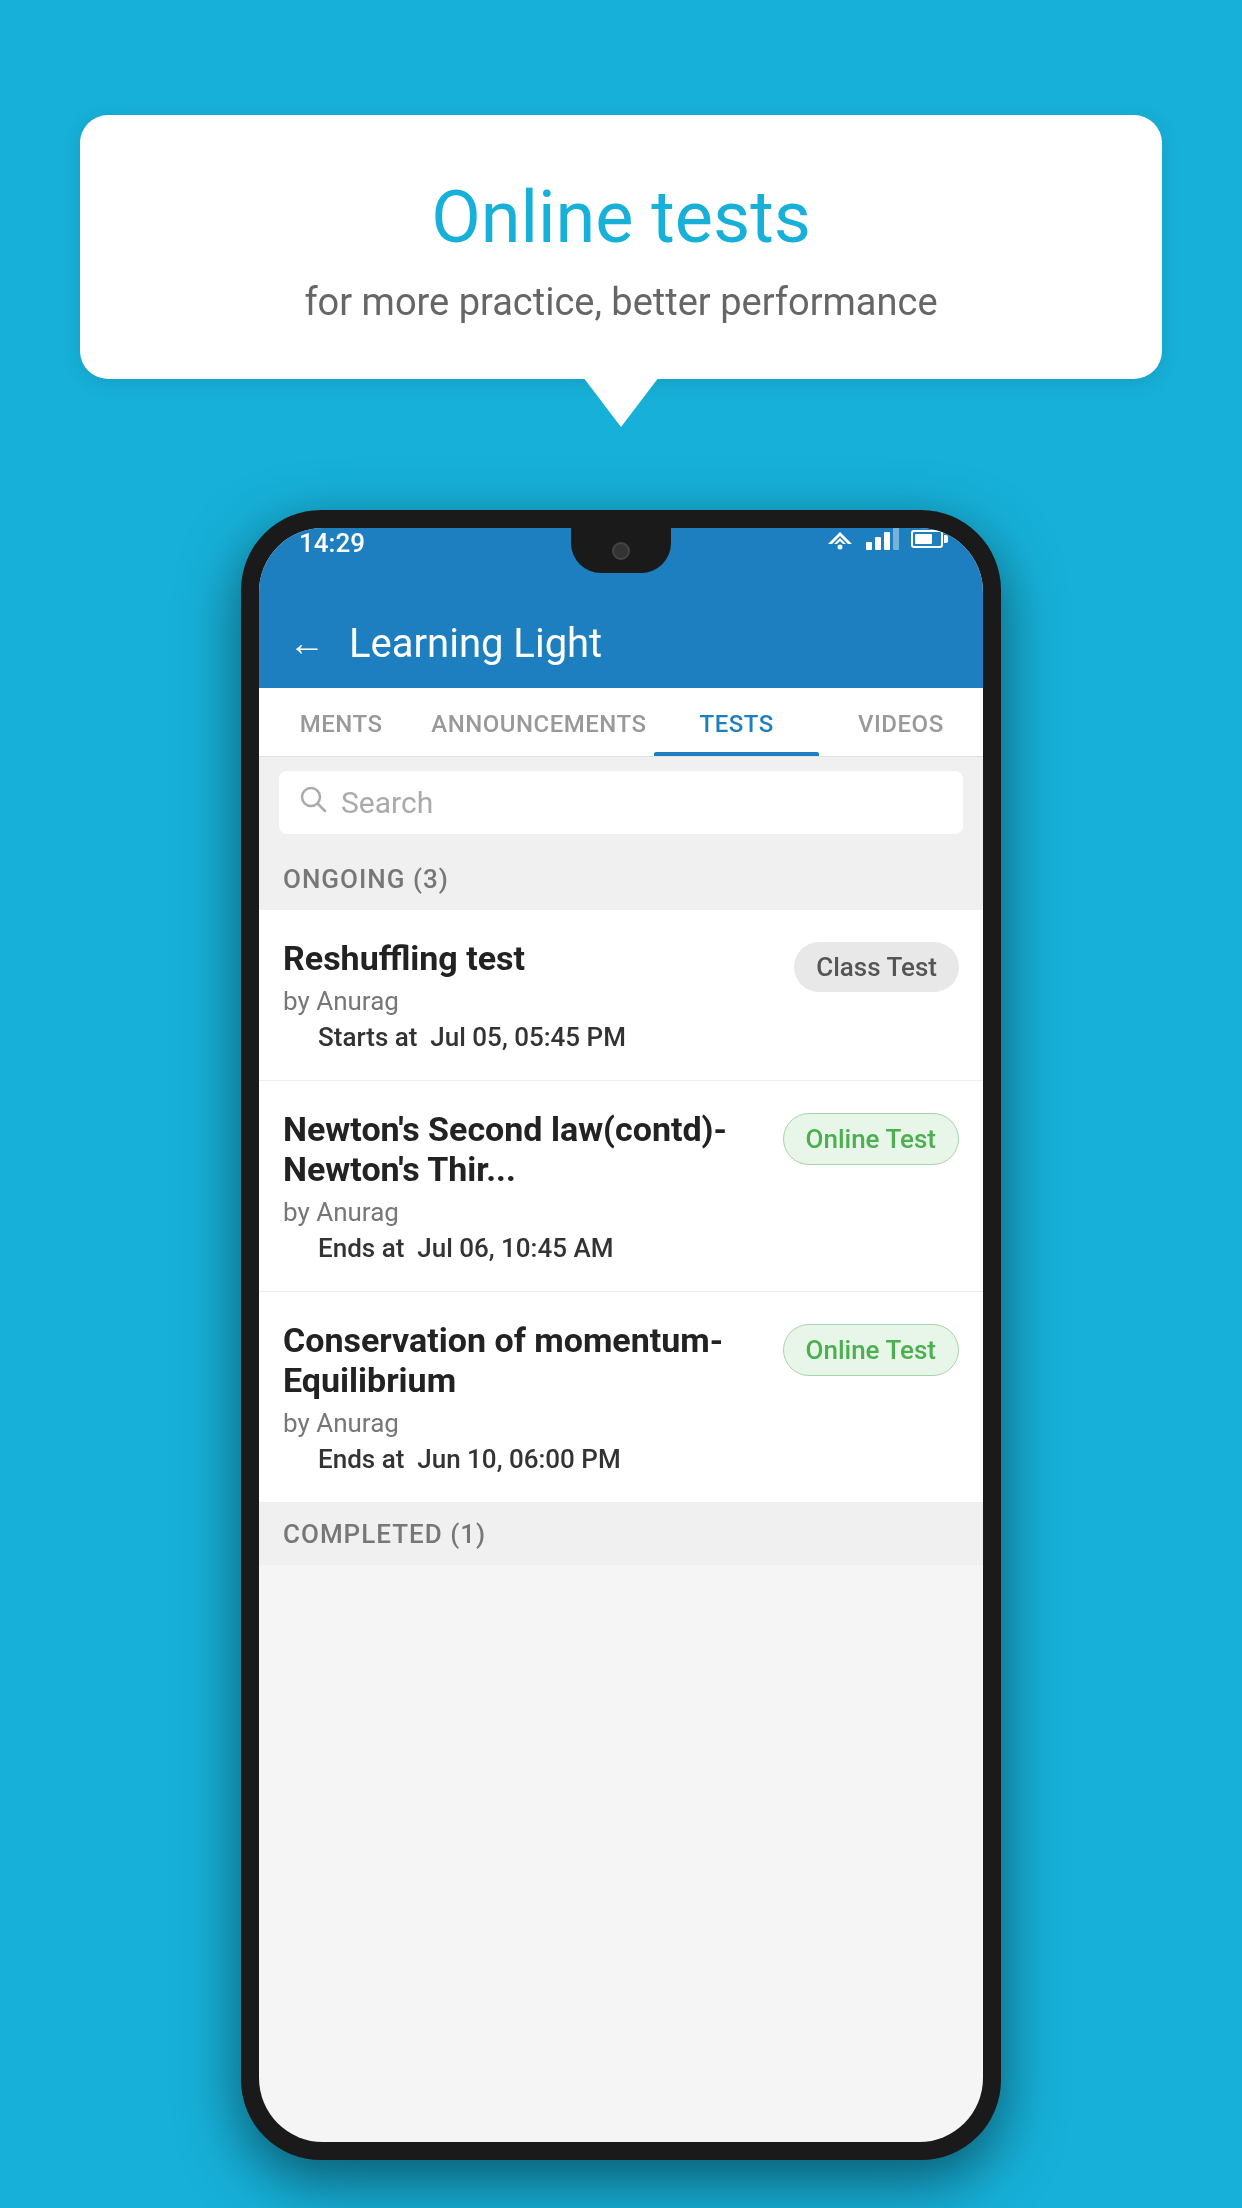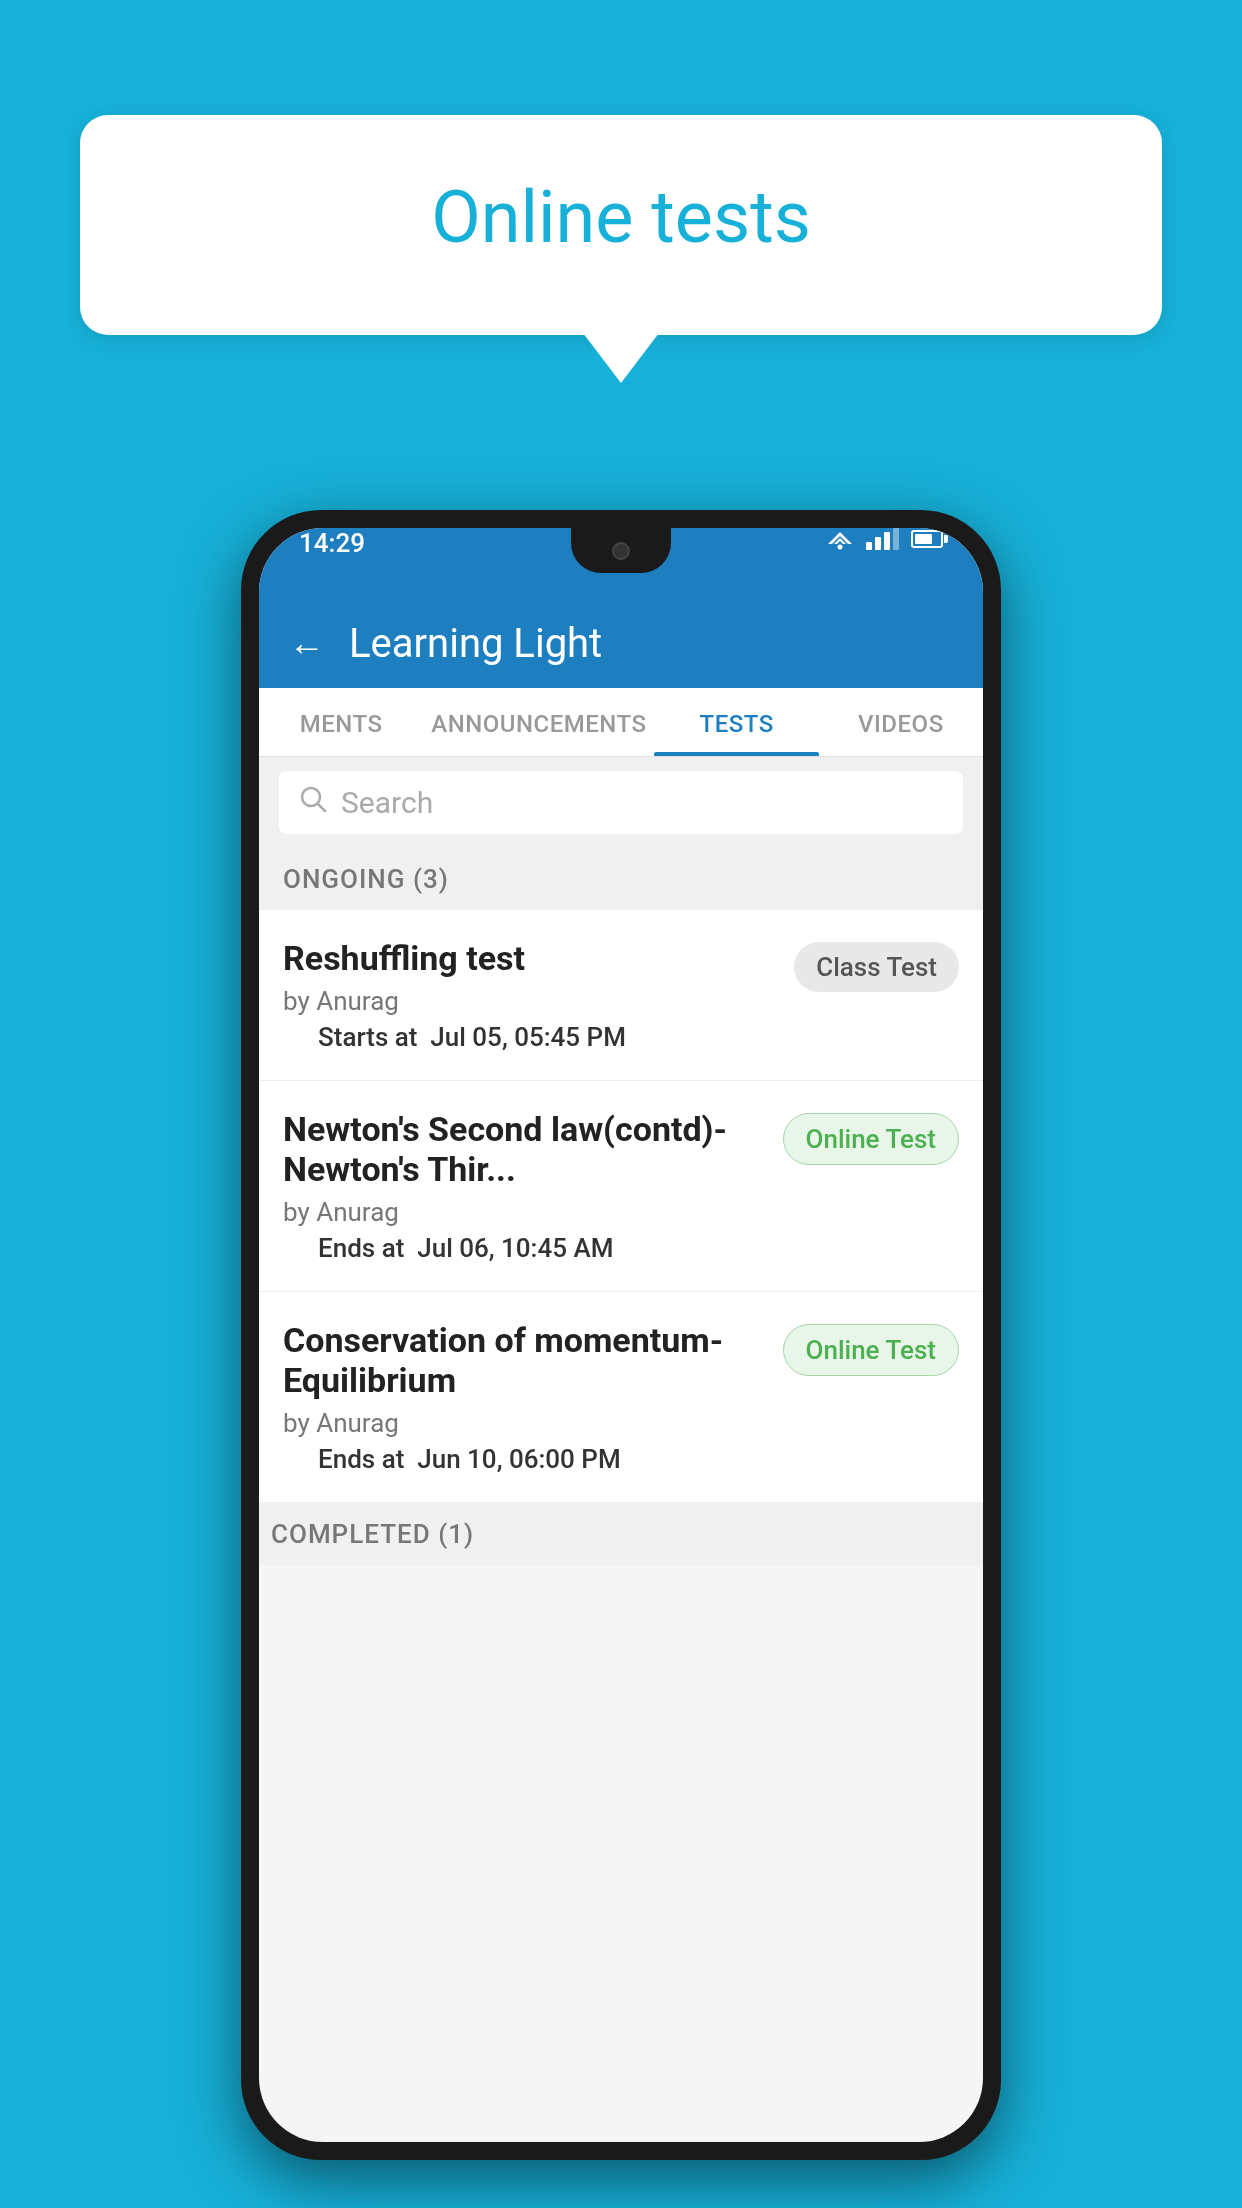--- a/index.html
+++ b/index.html
@@ -320,33 +320,34 @@
 
     .badge-online {
       background: #e8f5e9;
       color: #4caf50;
       border: 1.5px solid #a5d6a7;
     }
 
     
     .completed-header {
       background: #f0f0f0;
-      padding: 16px 12px;
+      padding: 16px 24px;
       font-size: 26px;
       color: #777;
       font-weight: 500;
       letter-spacing: 1px;
     }
   </style>
 </head>
 <body>
 
 <div class="speech-bubble-container">
   <div class="speech-bubble">
     <div class="speech-bubble-title">Online tests</div>
+    <div class="speech-bubble-subtitle">for more practice, better performance</div>
   </div>
 </div>
 
 <div class="phone-wrapper">
   <div class="phone-outer">
 
     <div class="phone-screen">
 
       <div class="notch-bar">
         <span class="status-time">14:29</span>

